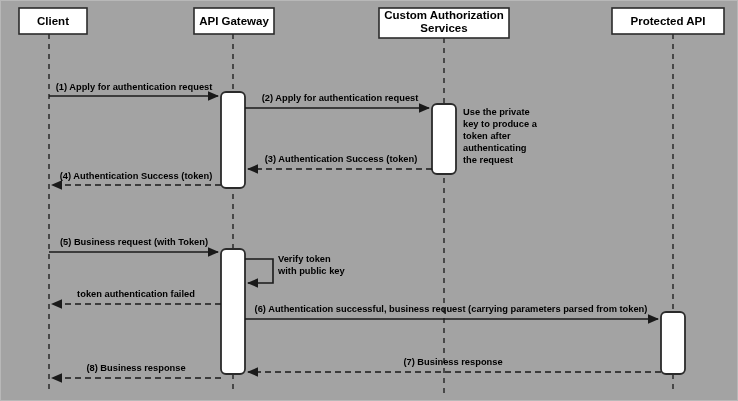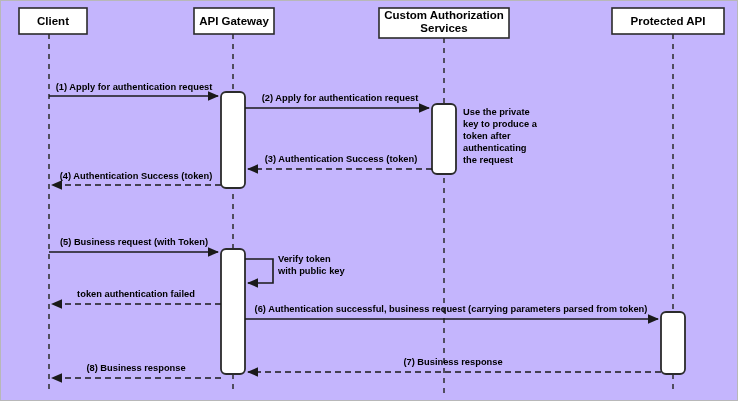--- a/index.html
+++ b/index.html
@@ -8,21 +8,21 @@
     background: #ffffff;
   }
   body {
     font-family: "Liberation Sans", sans-serif;
     color: #000000;
   }
   #diagram-root {
     position: relative;
     width: 738px;
     height: 401px;
-    background: #c4b5fd;
+    background: #a3a3a3;
     box-sizing: border-box;
     border: 1px solid #b8b8b8;
     overflow: hidden;
   }
   #diagram-svg {
     position: absolute;
     left: 0;
     top: 0;
     width: 738px;
     height: 401px;

